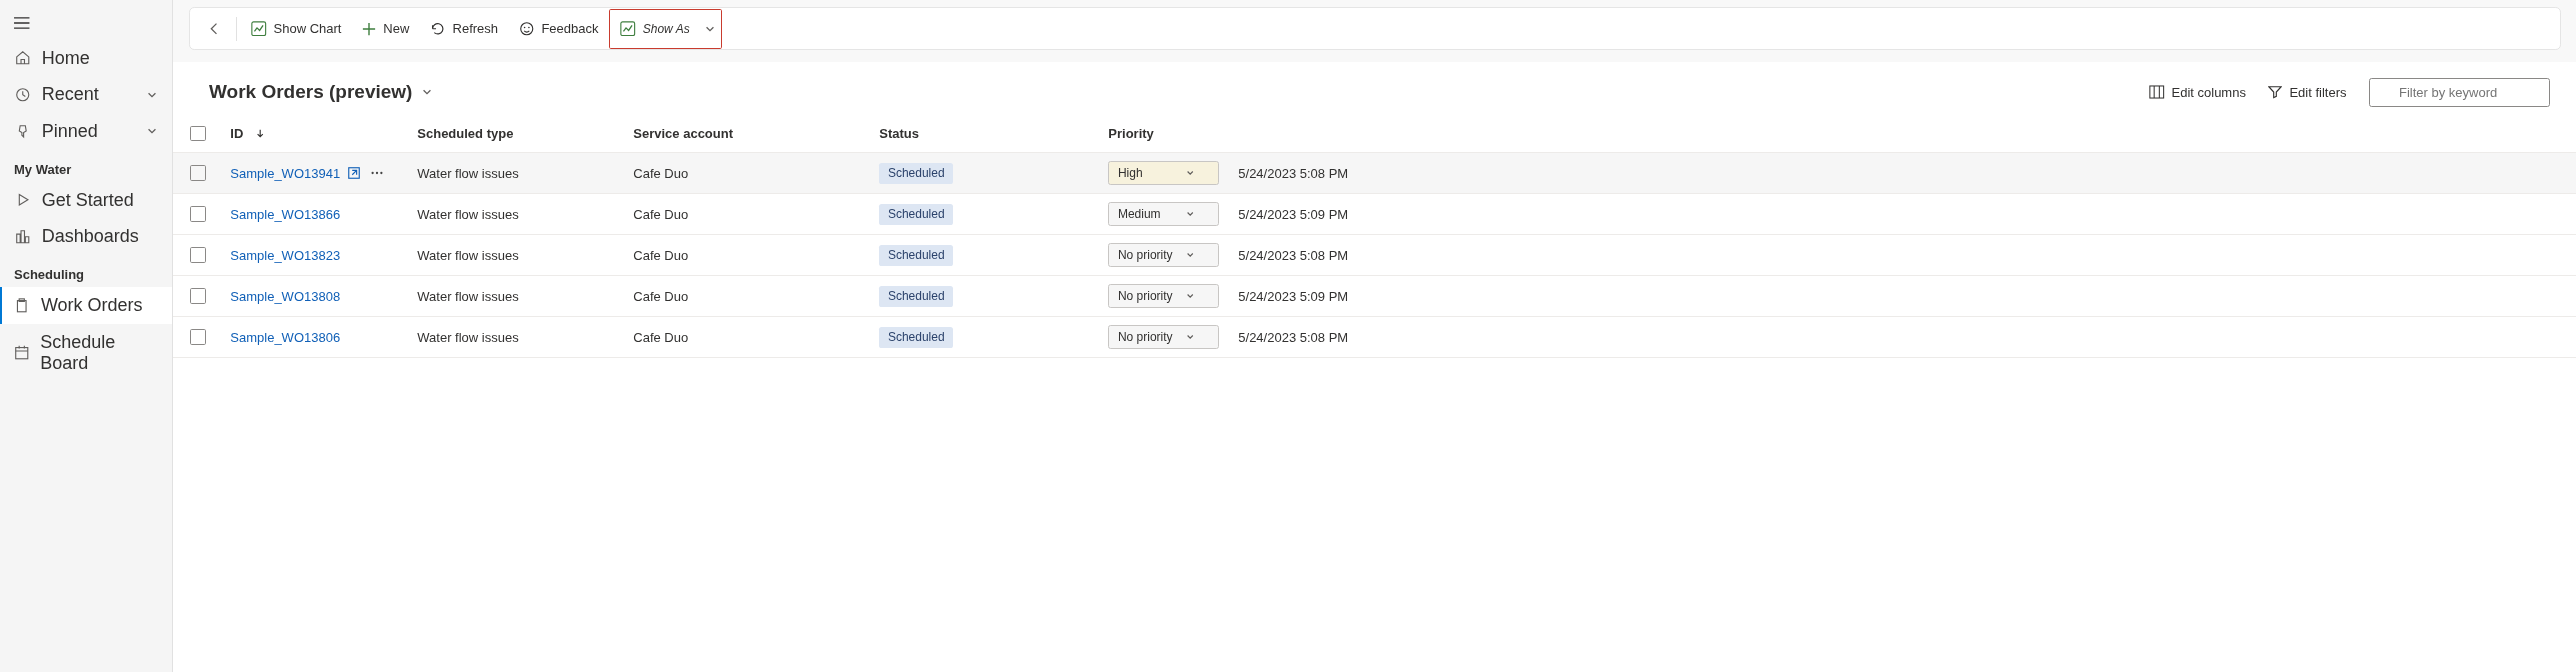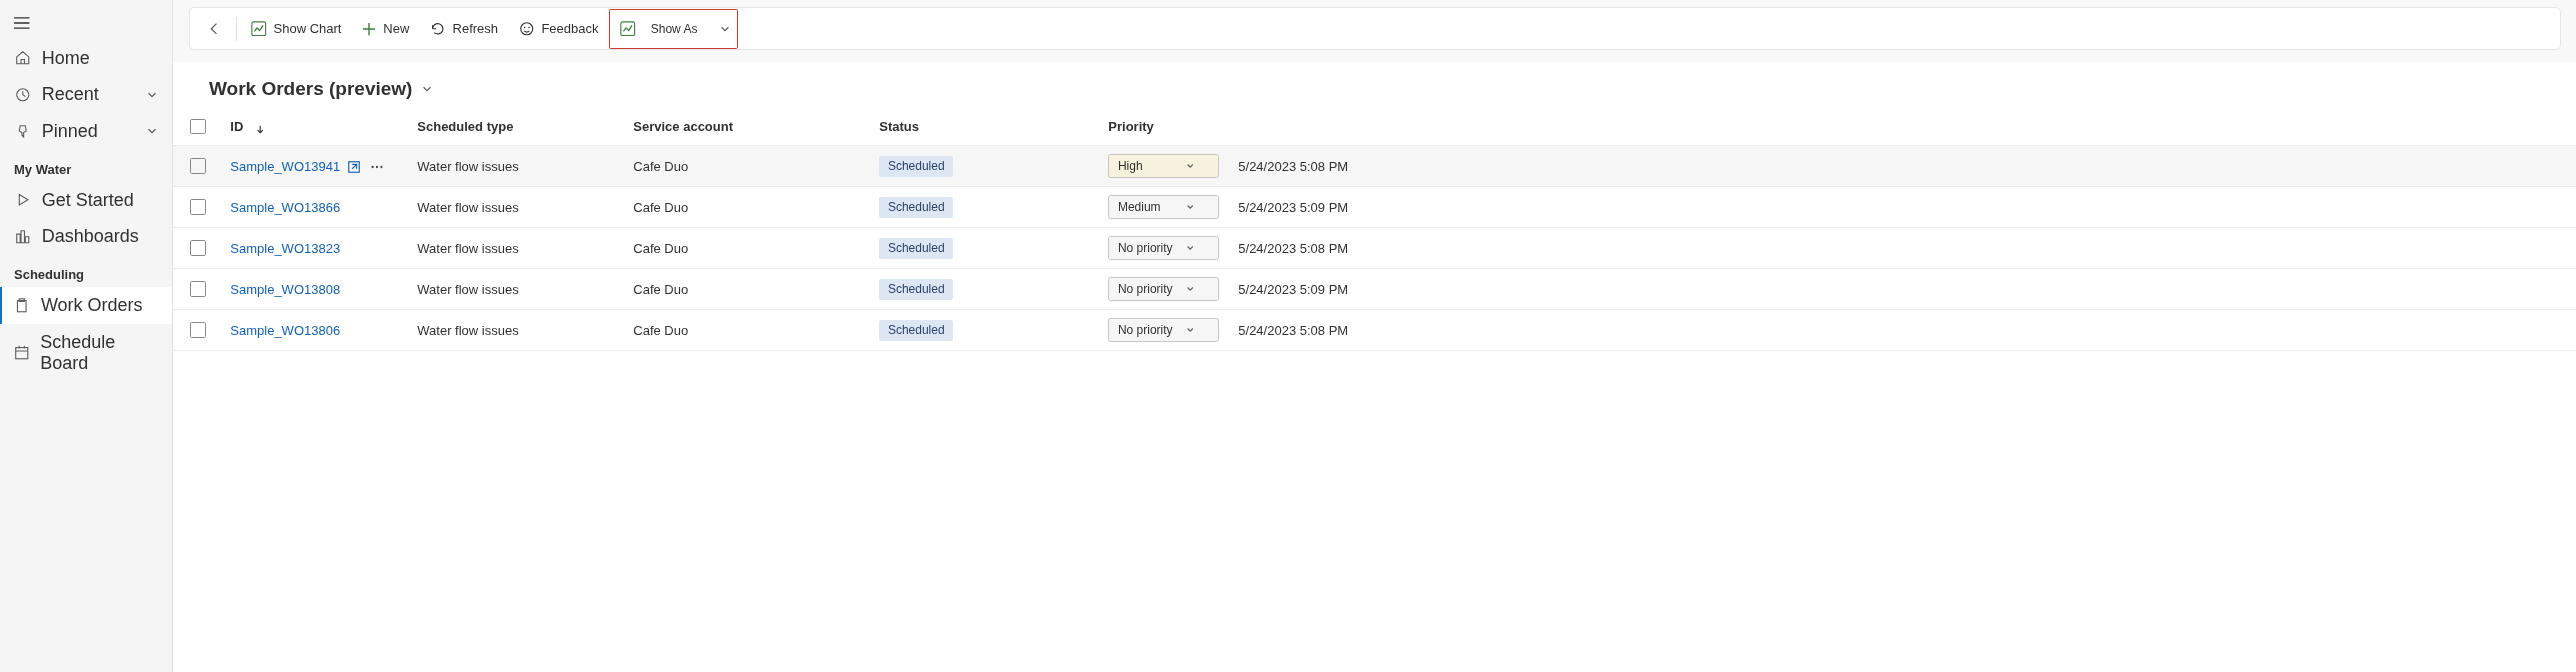--- a/index.html
+++ b/index.html
@@ -94,22 +94,23 @@
       height: 24px;
       background: #e1e1e1;
       margin: 0 3.5px;
     }
     .cmd-highlighted {
       border: 1.7px solid #c93b2e;
       border-radius: 1.7px;
       padding: 3.5px 5.2px 3.5px 10.4px;
       display: flex;
       align-items: center;
-      gap: 15px;
+      gap: 7px;
       height: 40px;
+      font-style: italic;
     }
     .chev-small {
       margin-left: 7px;
     }
     
     .view-header {
       display: flex;
       align-items: center;
       padding: 15.5px 26px 8.6px 36px;
       background: #fff;
@@ -173,21 +174,21 @@
       height: 38px;
       font-weight: 600;
       font-size: 13px;
     }
     .table-row {
       height: 41px;
       font-size: 13px;
     }
     .table-row.hovered { background: #f6f6f6; }
     .col-check { width: 40px; display:flex; align-items:center; }
-    .col-id { width: 187px; display:flex; align-items:flex-end; gap:7px;}
+    .col-id { width: 187px; display:flex; align-items:center; gap:7px;}
     .col-incident { width: 216px; }
     .col-service { width: 246px; }
     .col-status { width: 229px; }
     .col-priority { width: 130px; }
     .col-created { flex: 1; }
     .checkbox {
       width: 15.5px;
       height: 15.5px;
       border: 0.9px solid #8a8886;
       border-radius: 1.7px;
@@ -362,20 +363,44 @@
       </div>
     </div>
   </div>
 
   <div class="view-header">
     <div class="view-title">
       <span>Work Orders (preview)</span>
       <svg class="chev" width="12" height="12" viewBox="0 0 14 14">
           <path d="M3 5l4 4 4-4" stroke="#605e5c" stroke-width="1.5" fill="none"></path>
         </svg>
+    </div>
+    <div class="view-controls">
+      <div class="view-control">
+        <svg width="15.5" height="14" viewBox="0 0 18 16">
+            <rect x="1" y="1" width="16" height="14" fill="none" stroke="#323130" stroke-width="1.2"></rect>
+            <path d="M6 1v14M12 1v14" stroke="#323130" stroke-width="1.2"></path>
+          </svg>
+        <span>Edit columns</span>
+      </div>
+      <div class="view-control">
+        <svg width="14" height="14" viewBox="0 0 16 16">
+            <path d="M1 2h14l-5.5 6v5l-3 1.5V8z" fill="none" stroke="#323130" stroke-width="1.3"></path>
+          </svg>
+        <span>Edit filters</span>
+      </div>
+      <div class="filter-wrap">
+        <span class="search-icon">
+          <svg width="14" height="14" viewBox="0 0 16 16">
+              <circle cx="7" cy="7" r="5" fill="none" stroke="#605e5c" stroke-width="1.4"></circle>
+              <path d="M11 11l4 4" stroke="#605e5c" stroke-width="1.4"></path>
+            </svg>
+        </span>
+        <input class="filter-input" placeholder="Filter by keyword" style="">
+      </div>
     </div>
   </div>
 
   <div class="table">
     <div class="table-header">
       <div class="col-check">
           <div class="checkbox"></div>
         </div>
       <div class="col-id">
         <span>ID</span>

